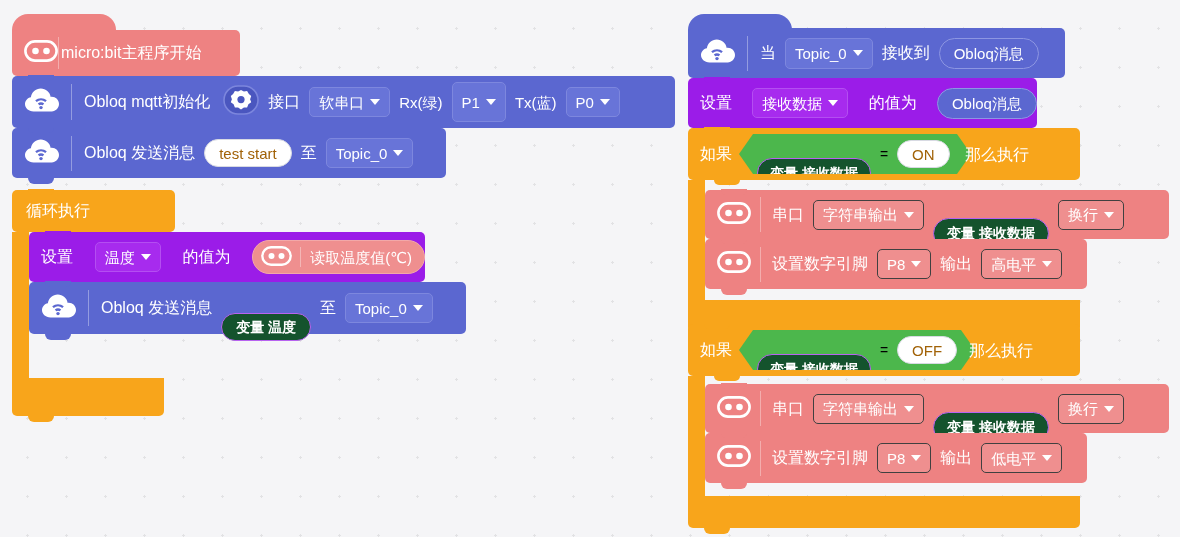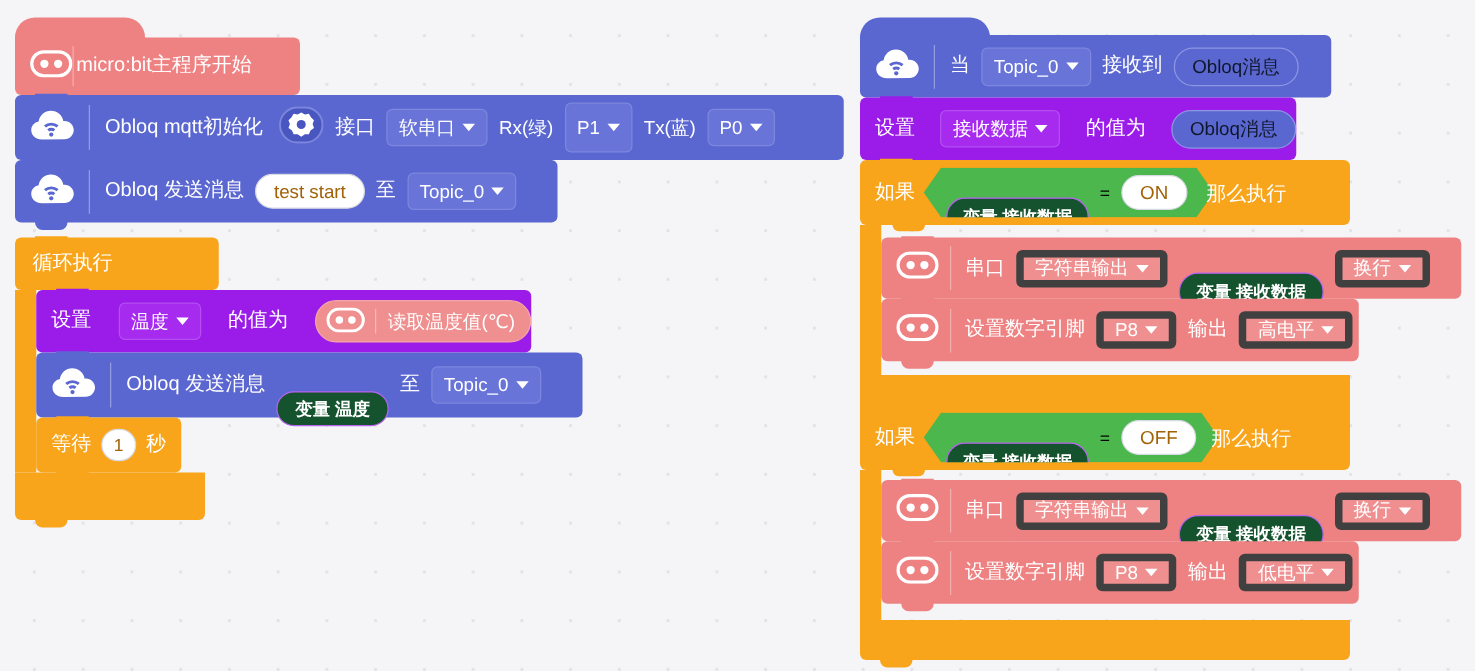--- a/index.html
+++ b/index.html
@@ -65,21 +65,21 @@
     display: inline-flex;
     align-items: center;
     justify-content: center;
     gap: 6px;
     border-radius: 5px;
     padding: 0 9px;
     height: 26px;
     line-height: 1;
   }
   .fld-obloq { background: #6874d8; border: 1px solid #7d87de; color: #fff; }
-  .fld-mb    { background: #ef8f8f; border: 6px solid #404040; color: #fff; }
+  .fld-mb    { background: #ef8f8f; border: 1px solid #404040; color: #fff; }
   .fld-var   { background: #a72bee; border: 1px solid #b44ef1; color: #fff; }
 
   .caret {
     width: 0; height: 0;
     border-left: 5px solid transparent;
     border-right: 5px solid transparent;
     border-top: 6px solid #ffffff;
     display: inline-block;
     flex: none;
   }
@@ -89,21 +89,21 @@
     box-sizing: border-box;
     display: inline-flex;
     align-items: center;
     justify-content: center;
     border-radius: 999px;
     height: 28px;
     padding: 0 14px;
     line-height: 1;
   }
   .oval-white { background: #ffffff; color: #a16207; border: 1px solid #d8dae3; }
-  .oval-obloq { background: #5b67d0; color: #0f172a; border: 1.6px solid #8d96e2; }
+  .oval-obloq { background: #5b67d0; color: #ffffff; border: 1.6px solid #8d96e2; }
   .oval-var   { background: #14532d; color: #ffffff; border: 1.6px solid #b863f0; margin-top: 37px; }
   .oval-mb    { background: #ef8f8f; color: #ffffff; border: 1.6px solid #f3a8a8; }
 
   
   .icon { flex: none; display: block; }
   .icon-sep {
     width: 1px; height: 70%;
     background: rgba(255,255,255,0.35);
     flex: none;
   }
@@ -263,25 +263,20 @@
     <span class="icon-sep"></span>
     <span class="lbl t16" style="margin-left:3px;">Obloq 发送消息</span>
     <span class="oval oval-var t14 bold">变量 温度</span>
     <span class="lbl t16">至</span>
     <span class="fld fld-obloq t15" style="height:30px;">
       <span>Topic_0</span>
       <i class="caret"></i>
     </span>
   </div>
 
-  <div class="blk c-loop notch-top tab-bot" style="left:29px; top:334px; width:116px; height:44px; padding-left:12px; gap:8px;">
-    <span class="lbl t16">等待</span>
-    <span class="oval oval-white t14" style="min-width:18px; height:26px; padding:0 9px;">1</span>
-    <span class="lbl t16">秒</span>
-  </div>
 
   <div class="hat" style="left:688px; top:14px; width:104px; height:22px; background:#5b67d0;"></div>
 
   <div class="blk c-obloq tab-bot" style="left:688px; top:28px; width:377px; height:50px; border-top-left-radius:5px; border-top-right-radius:5px; padding-left:12px; gap:9px;">
     <span class="icon">
       <svg width="38" height="28" viewBox="0 0 38 28">
         <path d="M9.6 25.5 C4.3 25.5 1 22 1 18.1 c0-3.4 2.5-6.3 5.9-6.9 C7.6 6.2 11.7 2.5 16.8 2.5 c5 0 9.2 3.6 9.9 8.4 .3-.05 .7-.08 1-.08 4 0 7.3 3.2 7.3 7.2 s-3.3 7.4-7.3 7.4 z" fill="#ffffff"></path>
         <g fill="#5b67d0">
           <path d="M11.2 14.2 a9.2 9.2 0 0 1 11.6 0 l-1.5 1.8 a6.9 6.9 0 0 0 -8.6 0 z"></path>
           <path d="M13.8 17.4 a5.6 5.6 0 0 1 6.4 0 l-1.5 1.8 a3.3 3.3 0 0 0 -3.4 0 z"></path>

